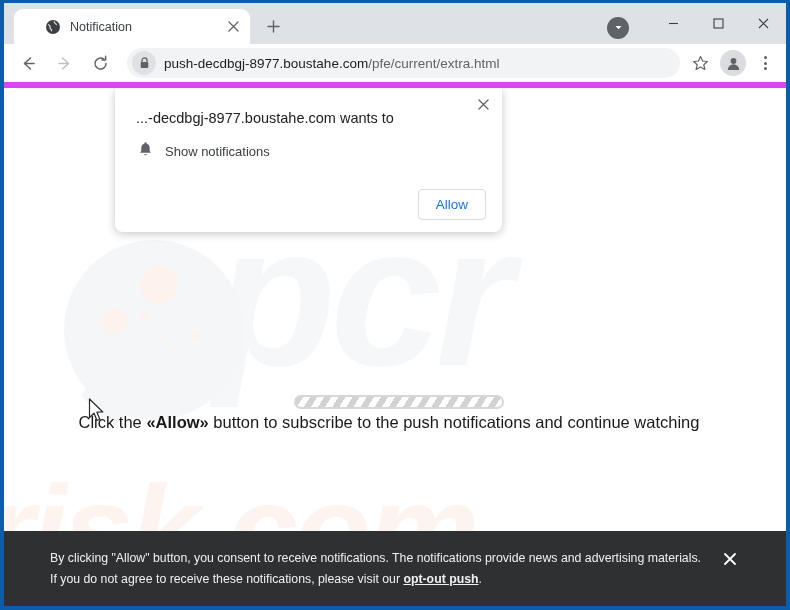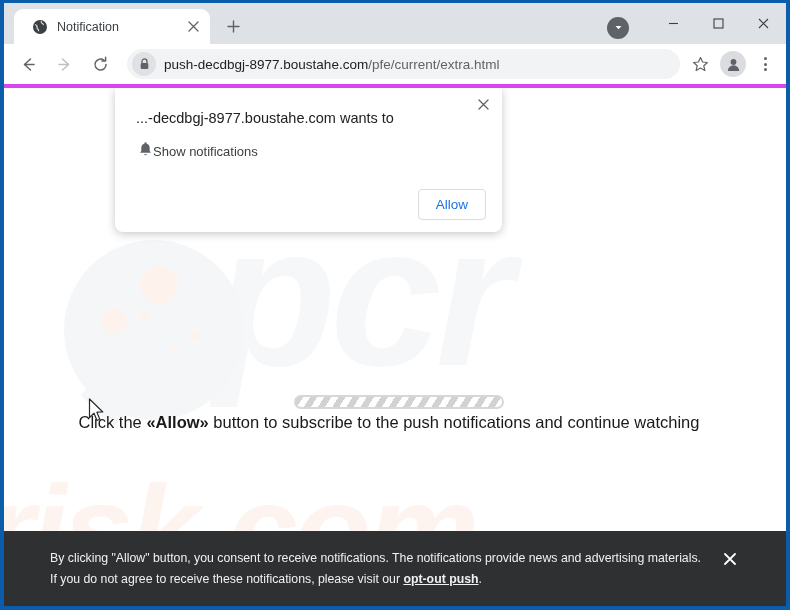--- a/index.html
+++ b/index.html
@@ -29,24 +29,24 @@
     background: #dee1e6;
     display: flex;
     align-items: flex-end;
     padding-left: 10px;
     flex: 0 0 auto;
   }
   .tab {
     position: relative;
     display: flex; align-items: center;
     gap: 9px;
-    width: 196px; height: 35px;
+    width: 236px; height: 35px;
     background: #ffffff;
     border-radius: 9px 9px 0 0;
-    padding: 0 8px 0 17px;
+    padding: 0 8px 0 30px;
   }
   .favicon {
     width: 17px; height: 17px;
     flex: 0 0 auto;
     display: flex; align-items: center; justify-content: center;
   }
   .tab-title {
     flex: 1 1 auto;
     font-size: 12.5px;
     color: #3c4043;
@@ -86,21 +86,21 @@
   }
 
   
   .toolbar {
     height: 44px;
     background: #ffffff;
     display: flex; align-items: center;
     padding: 0 8px 0 6px;
     gap: 0;
     flex: 0 0 auto;
-    border-bottom: 4px solid #d946ef;
+    border-bottom: 6px solid #d946ef;
   }
   .nav-btn {
     width: 30px; height: 30px;
     display: flex; align-items: center; justify-content: center;
     border-radius: 50%;
     color: #5f6368;
     flex: 0 0 auto;
     margin: 0 3px;
   }
   .nav-btn.disabled { color: #bdc1c6; }
@@ -258,20 +258,21 @@
     border-radius: 50%;
   }
   .perm-title {
     font-size: 14.5px;
     color: #202124;
     margin: 8px 0 0 5px;
     white-space: nowrap;
   }
   .perm-row {
     display: flex; align-items: center;
+    gap: 12px;
     margin: 15px 0 0 7px;
   }
   .perm-row-label { font-size: 13px; color: #3c4043; }
   .perm-actions {
     display: flex; justify-content: flex-end;
     gap: 8px;
     margin-top: 28px;
   }
   .perm-btn {
     min-width: 68px;

